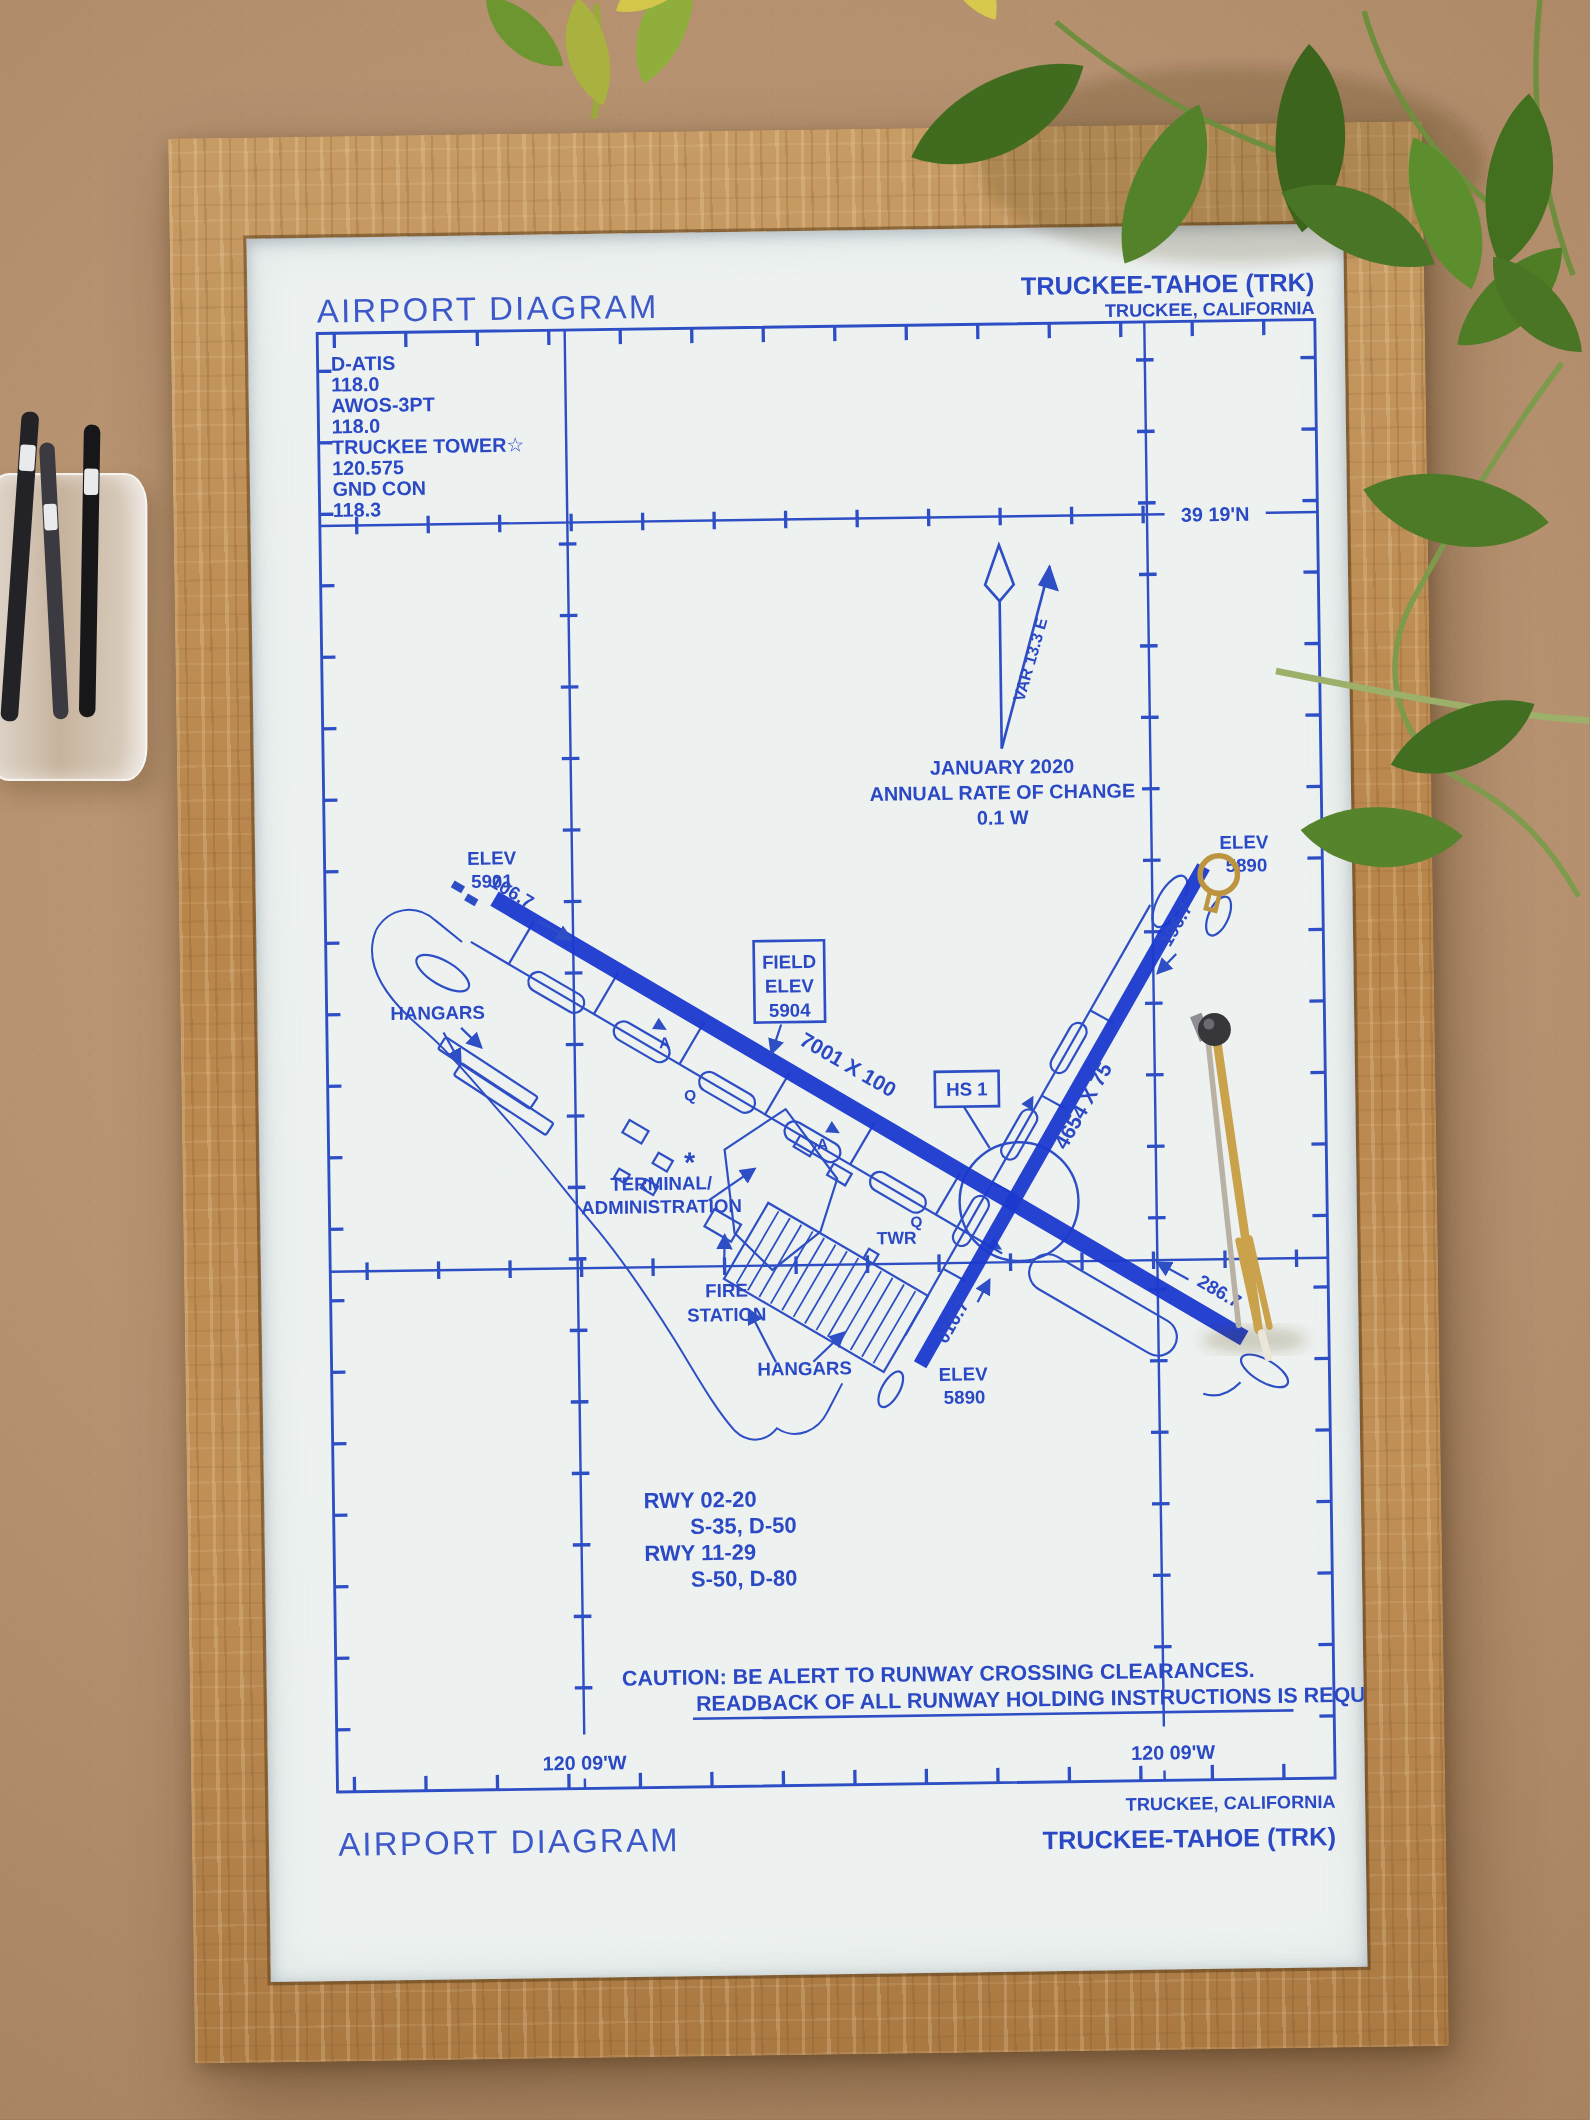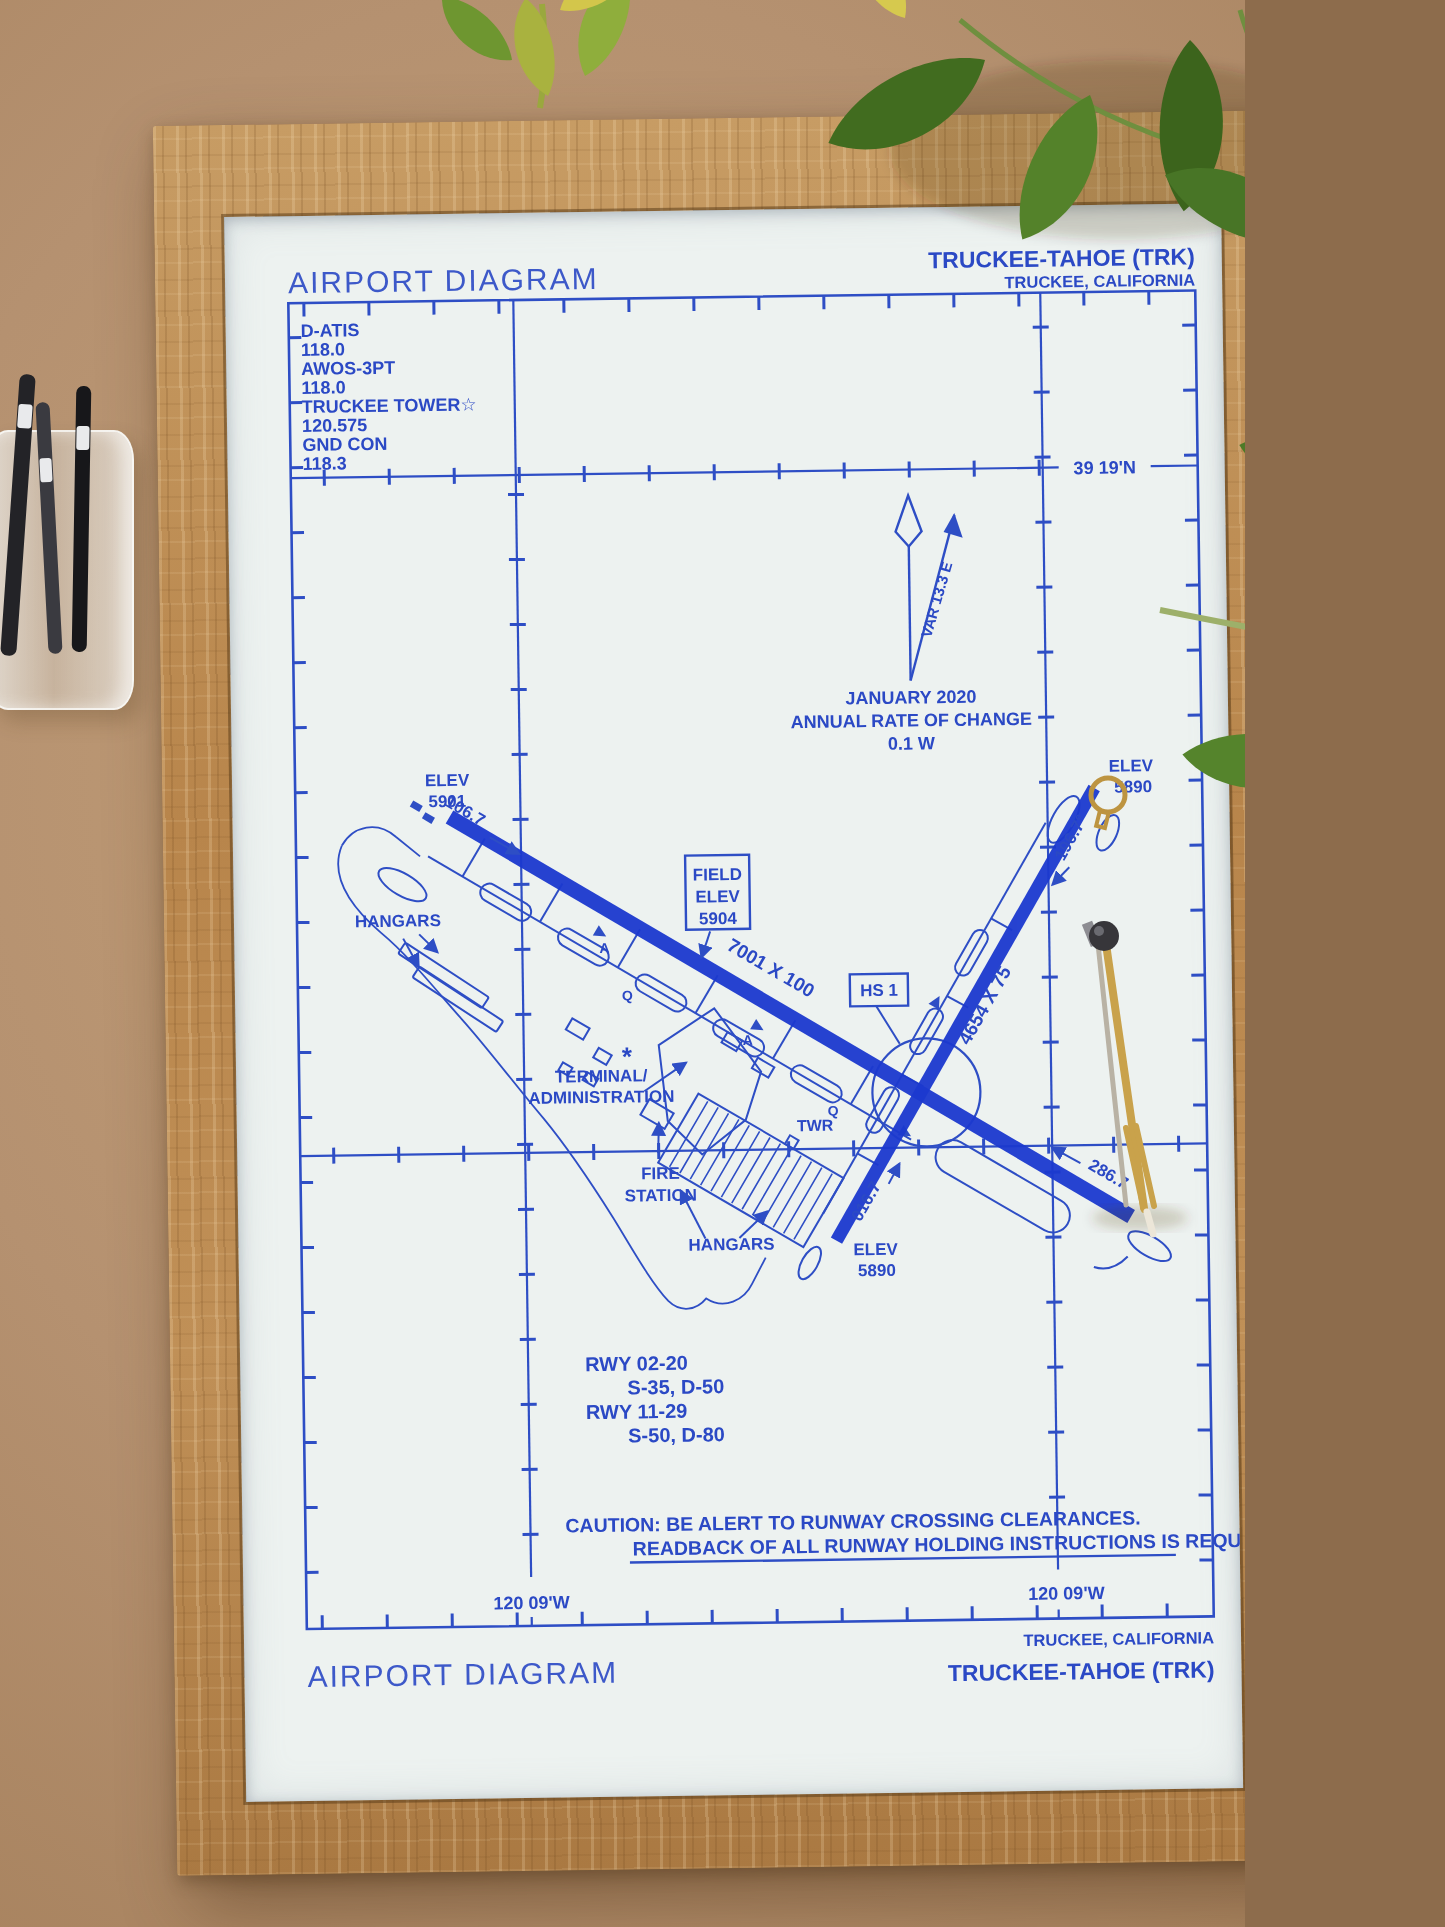--- a/index.html
+++ b/index.html
@@ -1,17 +1,17 @@
 <!DOCTYPE html>
 <html><head>
 <meta charset="utf-8">
 <style>
   html,body{margin:0;padding:0;background:#8d6c4c;}
   .scene{
-    position:relative;width:1245px;height:1927px;overflow:hidden;
+    position:relative;width:1445px;height:1927px;overflow:hidden;
     font-family:"Liberation Sans","DejaVu Sans",sans-serif;
     background:
       radial-gradient(1.2px 1.2px at 12px 9px, rgba(60,40,15,.10) 50%, transparent 55%),
       radial-gradient(120% 90% at 45% 40%, #c29e76 0%, #b59170 45%, #a8835f 80%, #97714f 100%);
     background-size:23px 19px, 100% 100%;
   }
   .frame{
     position:absolute;left:165px;top:118px;width:1140px;height:1750px;
     transform:rotate(-0.8deg);
     background-color:#b9894f;

